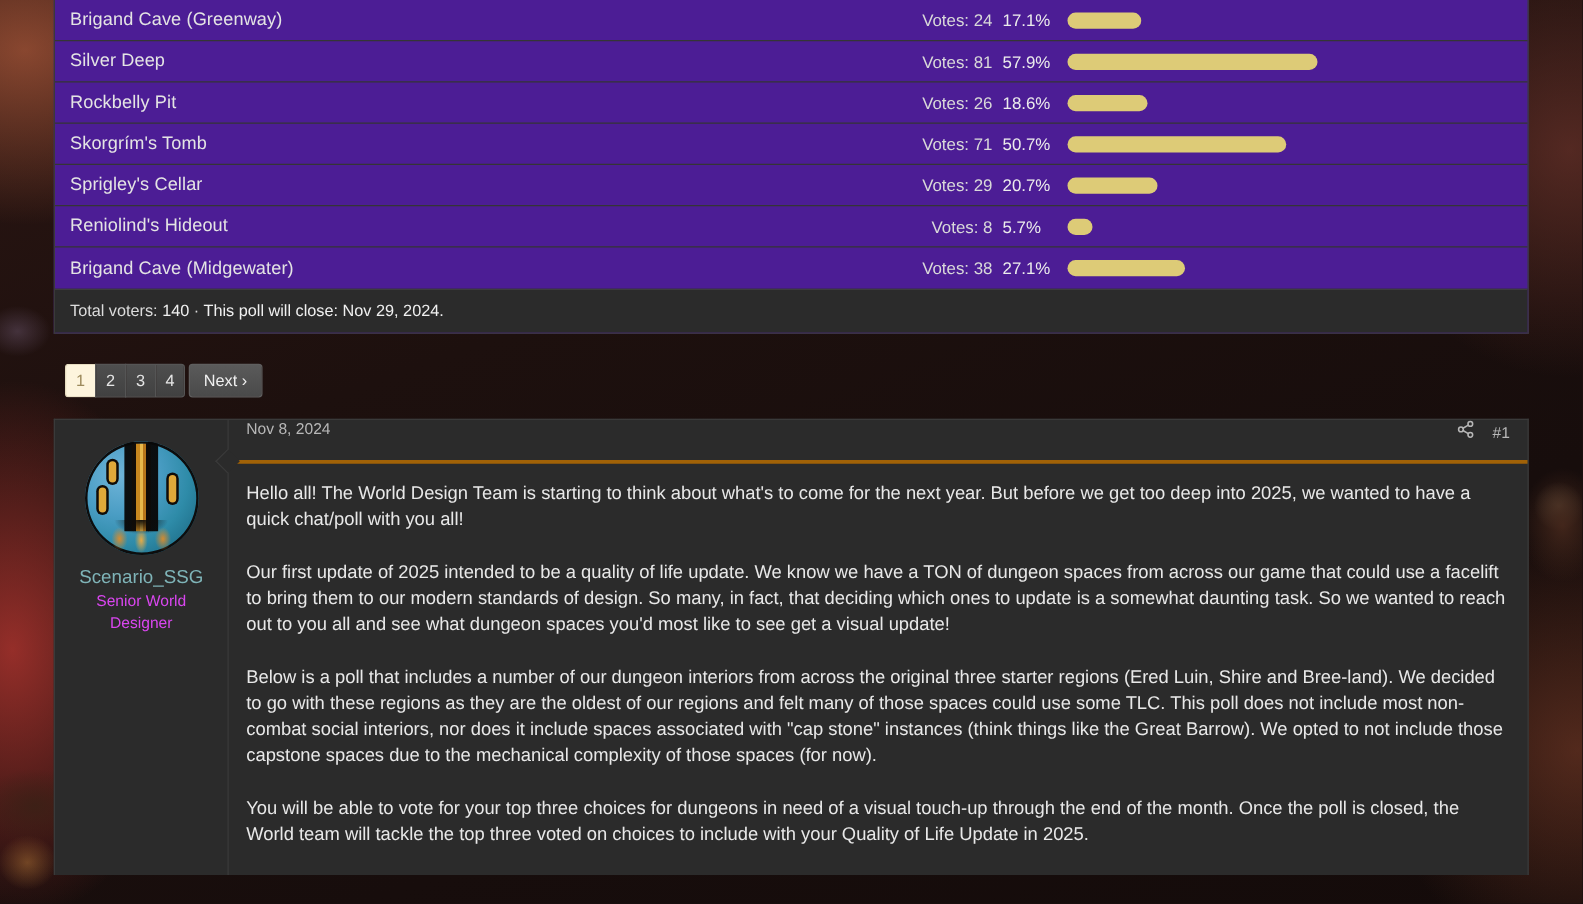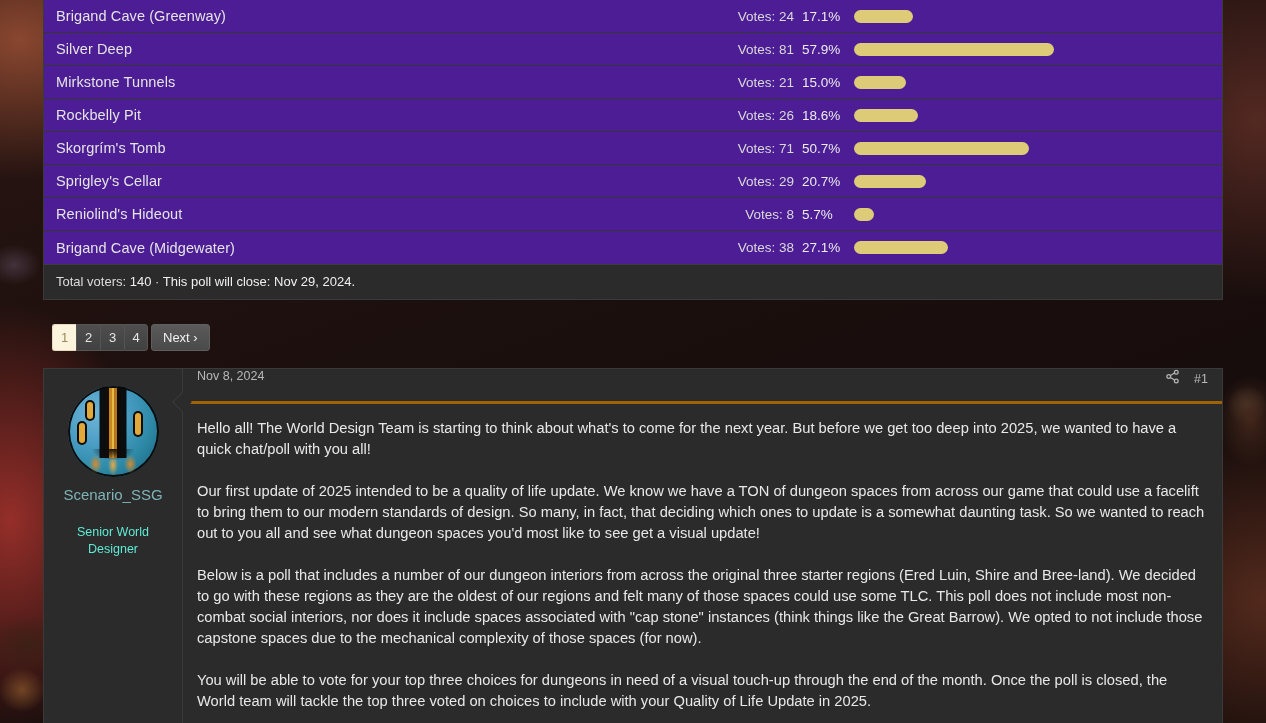--- a/index.html
+++ b/index.html
@@ -196,23 +196,23 @@
   #avatar .l2 { left: 11px; top: 37px; width: 6px; height: 20px; }
   #avatar .l3 { right: 18px; top: 27px; width: 6px; height: 22px; }
 
   #username {
     margin-top: 9px;
     font-size: 15px;
     color: #7fb4b8;
     cursor: pointer;
   }
   #usertitle {
-    margin-top: 21px;
+    margin-top: 3px;
     font-size: 12.5px;
-    color: #5eead4;
+    color: #d946ef;
     line-height: 17px;
   }
   #post-main {
     flex: 1 1 auto;
     border-left: 1px solid #3a3a3a;
     position: relative;
   }
   
   #post-main::before {
     content: "";
@@ -259,28 +259,20 @@
           <div class="poll-bar-track">
             <div class="poll-bar-fill" style="width: 29.5337%; background: rgb(221, 203, 119);"></div>
           </div>
         </div>
         <div class="poll-row">
           <div class="poll-name">Silver Deep</div>
           <div class="poll-votes">Votes: 81</div>
           <div class="poll-pct">57.9%</div>
           <div class="poll-bar-track">
             <div class="poll-bar-fill" style="width: 100%; background: rgb(221, 203, 119);"></div>
-          </div>
-        </div>
-        <div class="poll-row">
-          <div class="poll-name">Mirkstone Tunnels</div>
-          <div class="poll-votes">Votes: 21</div>
-          <div class="poll-pct">15.0%</div>
-          <div class="poll-bar-track">
-            <div class="poll-bar-fill" style="width: 25.9067%; background: rgb(221, 203, 119);"></div>
           </div>
         </div>
         <div class="poll-row">
           <div class="poll-name">Rockbelly Pit</div>
           <div class="poll-votes">Votes: 26</div>
           <div class="poll-pct">18.6%</div>
           <div class="poll-bar-track">
             <div class="poll-bar-fill" style="width: 32.1244%; background: rgb(221, 203, 119);"></div>
           </div>
         </div>

